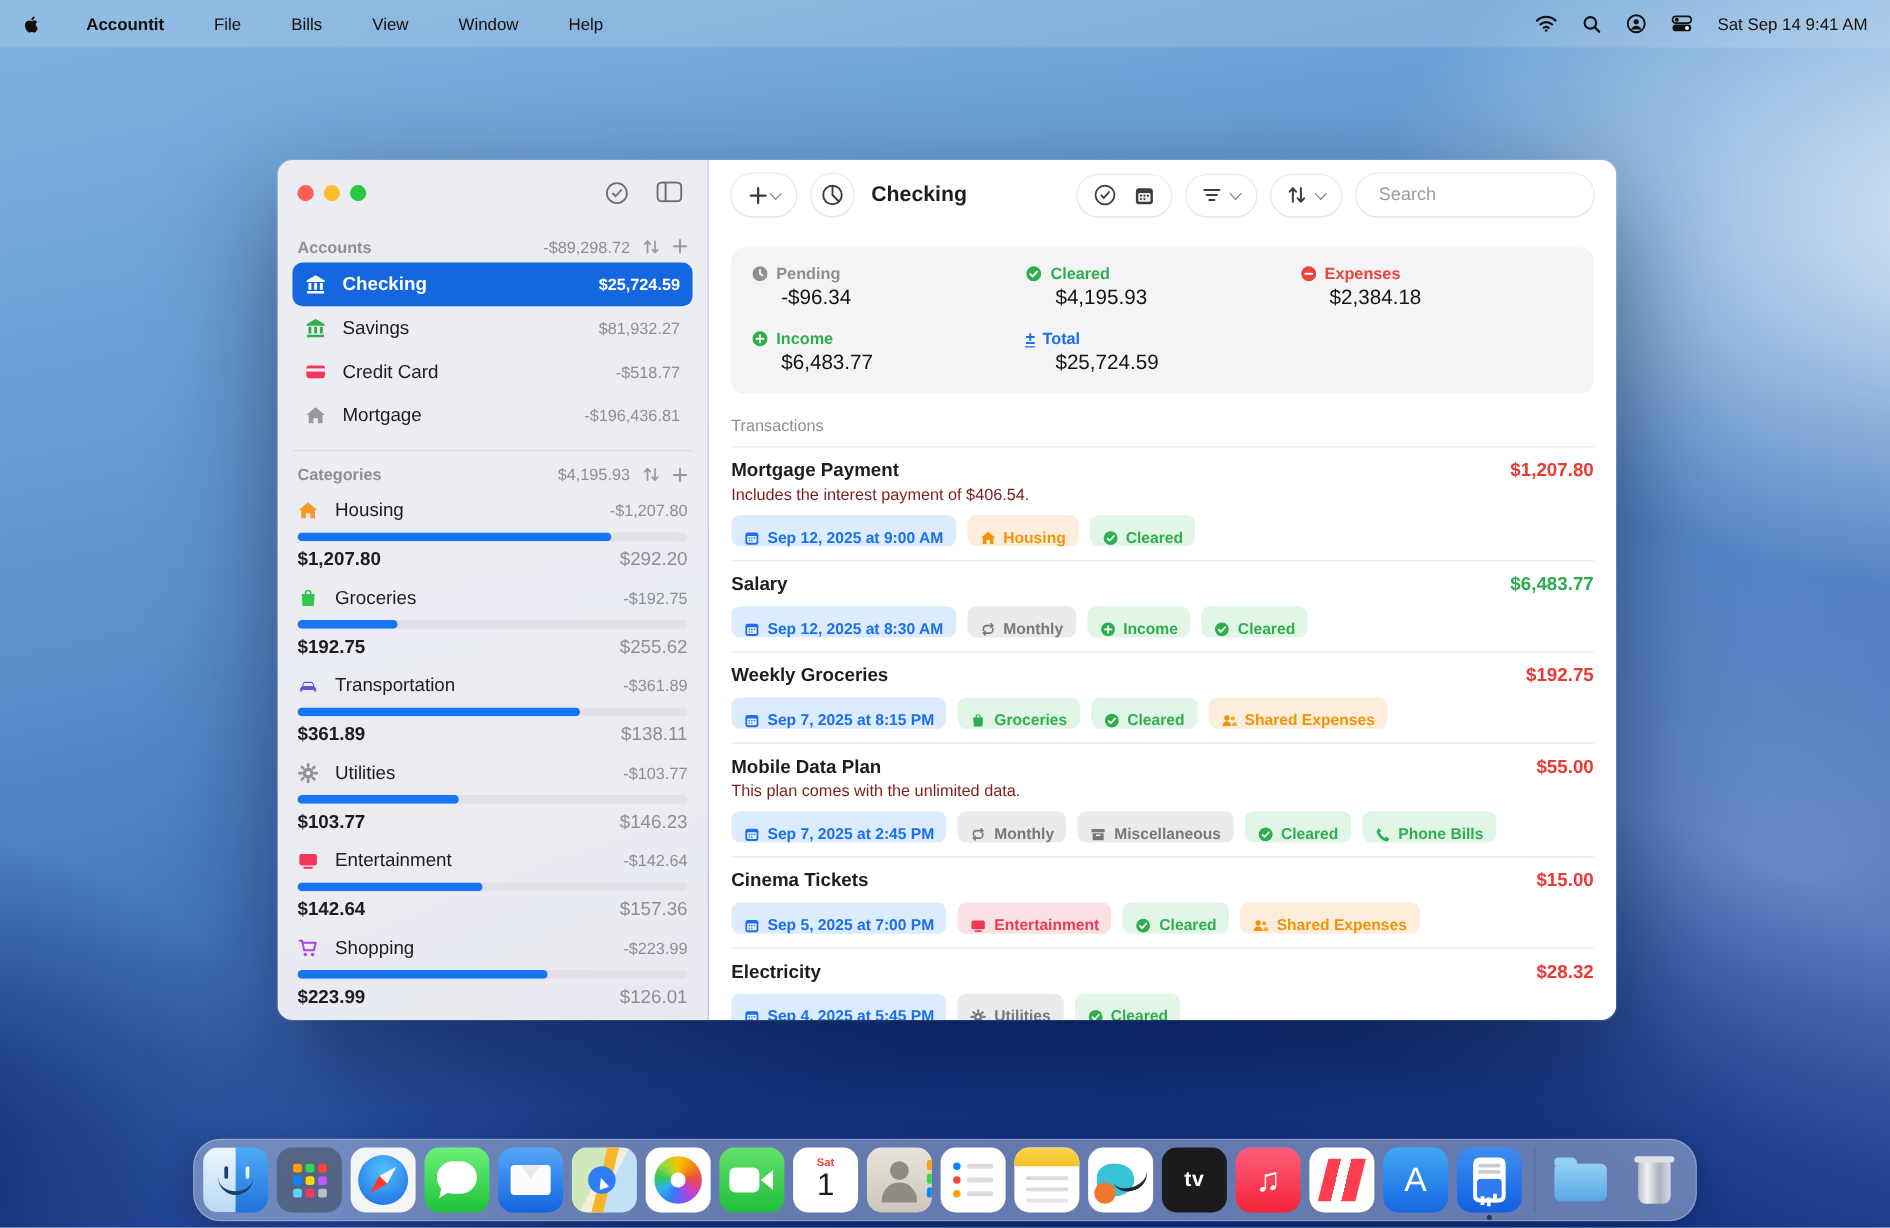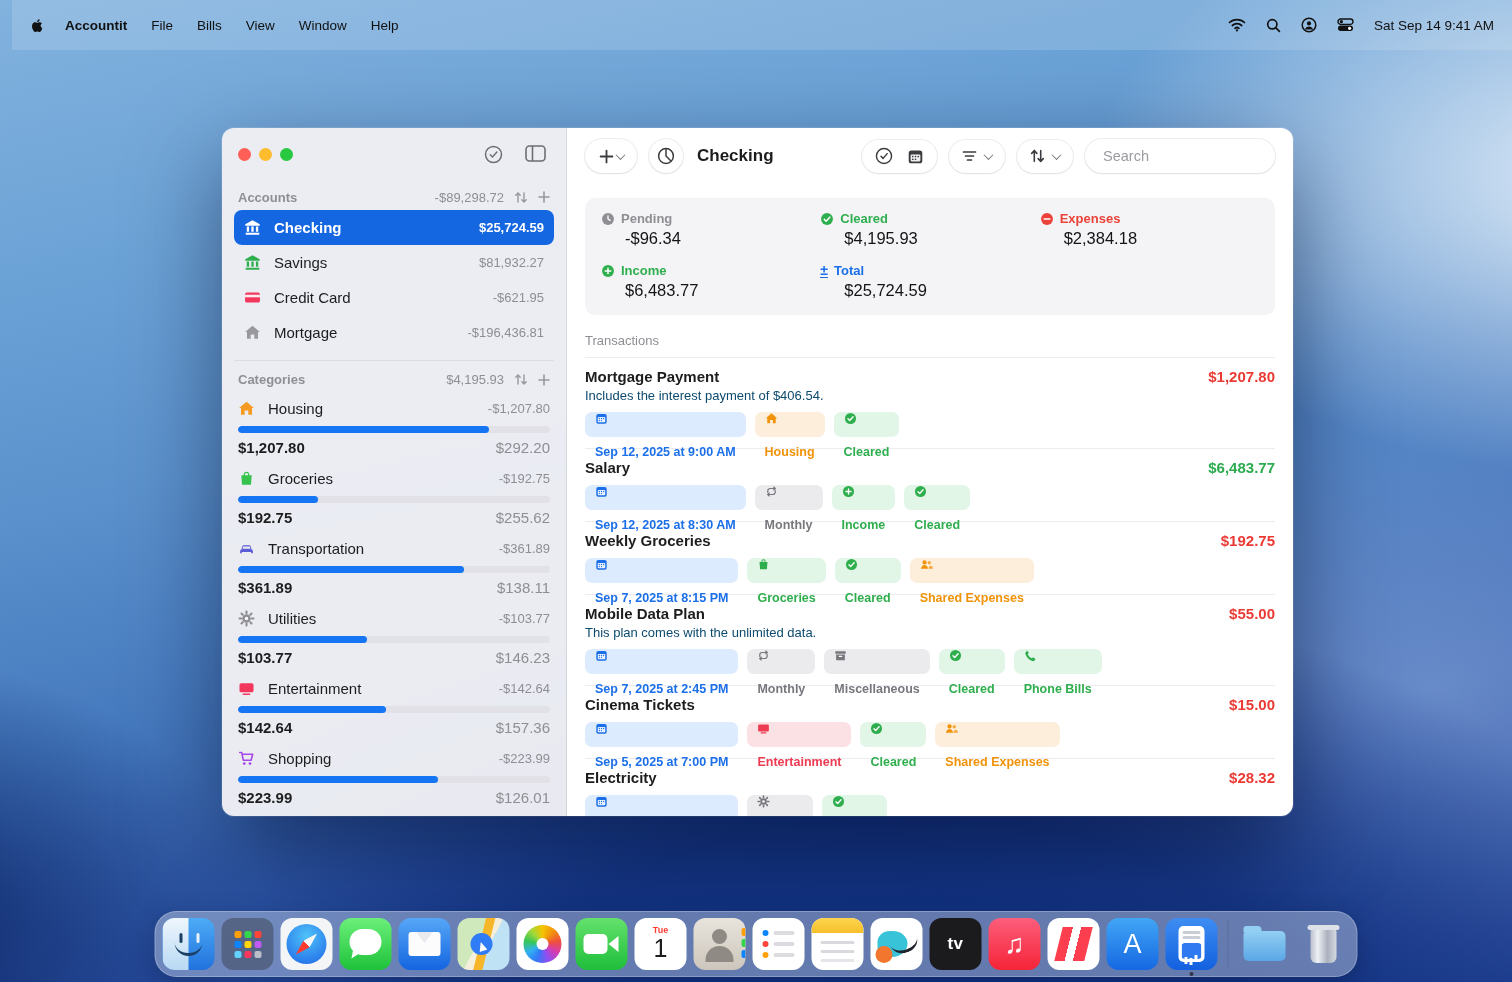--- a/index.html
+++ b/index.html
@@ -8,22 +8,22 @@
     position:relative;
     background:
       radial-gradient(900px 500px at 108% 18%, rgba(235,244,252,.95), rgba(235,244,252,0) 60%),
       radial-gradient(1200px 700px at 60% 108%, #10307f 0%, rgba(16,48,127,.85) 35%, rgba(16,48,127,0) 68%),
       radial-gradient(700px 500px at -8% 95%, #0c2566 0%, rgba(12,37,102,0) 55%),
       radial-gradient(1000px 600px at 95% 70%, rgba(150,180,225,.55), rgba(150,180,225,0) 60%),
       linear-gradient(168deg, #82b2de 0%, #6ba2d6 22%, #5b91cc 40%, #4579be 58%, #2d54a8 78%, #1b3a90 100%);
   }
 
   
-  .menubar{position:absolute;top:0;left:12px;right:0;height:50px;display:flex;align-items:center;
-    padding:0 18px;background:rgba(255,255,255,.14);color:#111;font-size:13.5px;}
+  .menubar{position:absolute;top:0;left:0;right:0;height:38px;display:flex;align-items:center;
+    padding:0 18px;background:rgba(255,255,255,.14);color:#111;font-size:13.5px;gap:16px;}
   .menubar .apple{width:15px;height:15px;margin-right:20px;}
   .menubar .appname{font-weight:700;margin-right:24px;}
   .menubar .menu{margin-right:24px;}
   .mb-right{margin-left:auto;display:flex;align-items:center;gap:20px;}
   .mb-right svg{display:block;}
   .mb-clock{font-size:13.5px;}
 
   
   .window{position:absolute;left:222px;top:128px;width:1071px;height:688px;border-radius:12px;
     overflow:hidden;display:flex;box-shadow:0 35px 90px rgba(0,10,40,.5), 0 0 0 1px rgba(255,255,255,.15);}
@@ -92,23 +92,23 @@
 
   
   .tx-wrap{padding:0 18px;overflow:hidden;}
   .tx-head{font-size:13px;color:#8e8e93;margin-top:18px;padding-bottom:9px;border-bottom:1px solid #ececf0;}
   .tx-item{padding:10px 0 11px;border-bottom:1px solid #ececf0;}
   .tx-item:last-child{border-bottom:none;}
   .tx-top{display:flex;align-items:baseline;}
   .tx-title{font-size:15px;font-weight:700;color:#1d1d1f;}
   .tx-amount{margin-left:auto;font-size:15px;font-weight:700;}
   .tx-amount.red{color:#eb3a34;} .tx-amount.green{color:#2cab4f;}
-  .tx-sub{font-size:13px;color:#0c4a6e;margin-top:3px;}
+  .tx-sub{font-size:13px;color:#7f1d1d;margin-top:3px;}
   .chips{display:flex;gap:9px;margin-top:9px;flex-wrap:wrap;}
-  .chip{height:25px;display:flex;align-items:flex-start;gap:20px;padding:0 10px;border-radius:7px;font-size:12.5px;font-weight:700;flex-direction:column;}
+  .chip{height:25px;display:flex;align-items:flex-end;gap:6px;padding:0 10px;border-radius:7px;font-size:12.5px;font-weight:700;}
   .chip svg{flex:none;}
   .chip.blue{background:#dcebfd;color:#1b6fe8;}
   .chip.orange{background:#fdeedb;color:#f19308;}
   .chip.green{background:#e2f6e7;color:#2fae4e;}
   .chip.gray{background:#ebebee;color:#77777d;}
   .chip.red{background:#fce1e4;color:#ed3b52;}
 
   
   .dock{position:absolute;left:50%;bottom:5px;transform:translateX(-50%);height:66px;border-radius:22px;
     background:rgba(225,232,245,.4);box-shadow:inset 0 0 0 1px rgba(255,255,255,.25), 0 8px 24px rgba(0,10,40,.25);
@@ -367,21 +367,21 @@
       <span class="a-name">Savings</span>
       <span class="a-val">$81,932.27</span>
     </div>
     <div class="acc-row">
       <span class="a-ic" style="color:#f2365c">
           <svg width="17" height="17" viewBox="0 0 16 16" fill="currentColor">
             <use href="#i-card"></use>
           </svg>
         </span>
       <span class="a-name">Credit Card</span>
-      <span class="a-val">-$621.95</span>
+      <span class="a-val">-$518.77</span>
     </div>
     <div class="acc-row">
       <span class="a-ic" style="color:#98989d">
           <svg width="17" height="17" viewBox="0 0 16 16" fill="currentColor">
             <use href="#i-house"></use>
           </svg>
         </span>
       <span class="a-name">Mortgage</span>
       <span class="a-val">-$196,436.81</span>
     </div>
@@ -829,21 +829,21 @@
       <span class="map-road"></span>
       <span class="map-nav"></span>
     </div>
   <div class="di photos">
       <span class="ph-wheel"></span>
     </div>
   <div class="di facetime">
       <span class="ft-cam"></span>
     </div>
   <div class="di calendar">
-      <span class="cal-w">Tue</span>
+      <span class="cal-w">Sat</span>
       <span class="cal-d">1</span>
     </div>
   <div class="di contacts">
       <span class="ct-head"></span>
       <span class="ct-body"></span>
       <span class="ct-tabs"></span>
     </div>
   <div class="di reminders">
       <span class="rm-dots"></span>
       <span class="rm-lines"></span>

